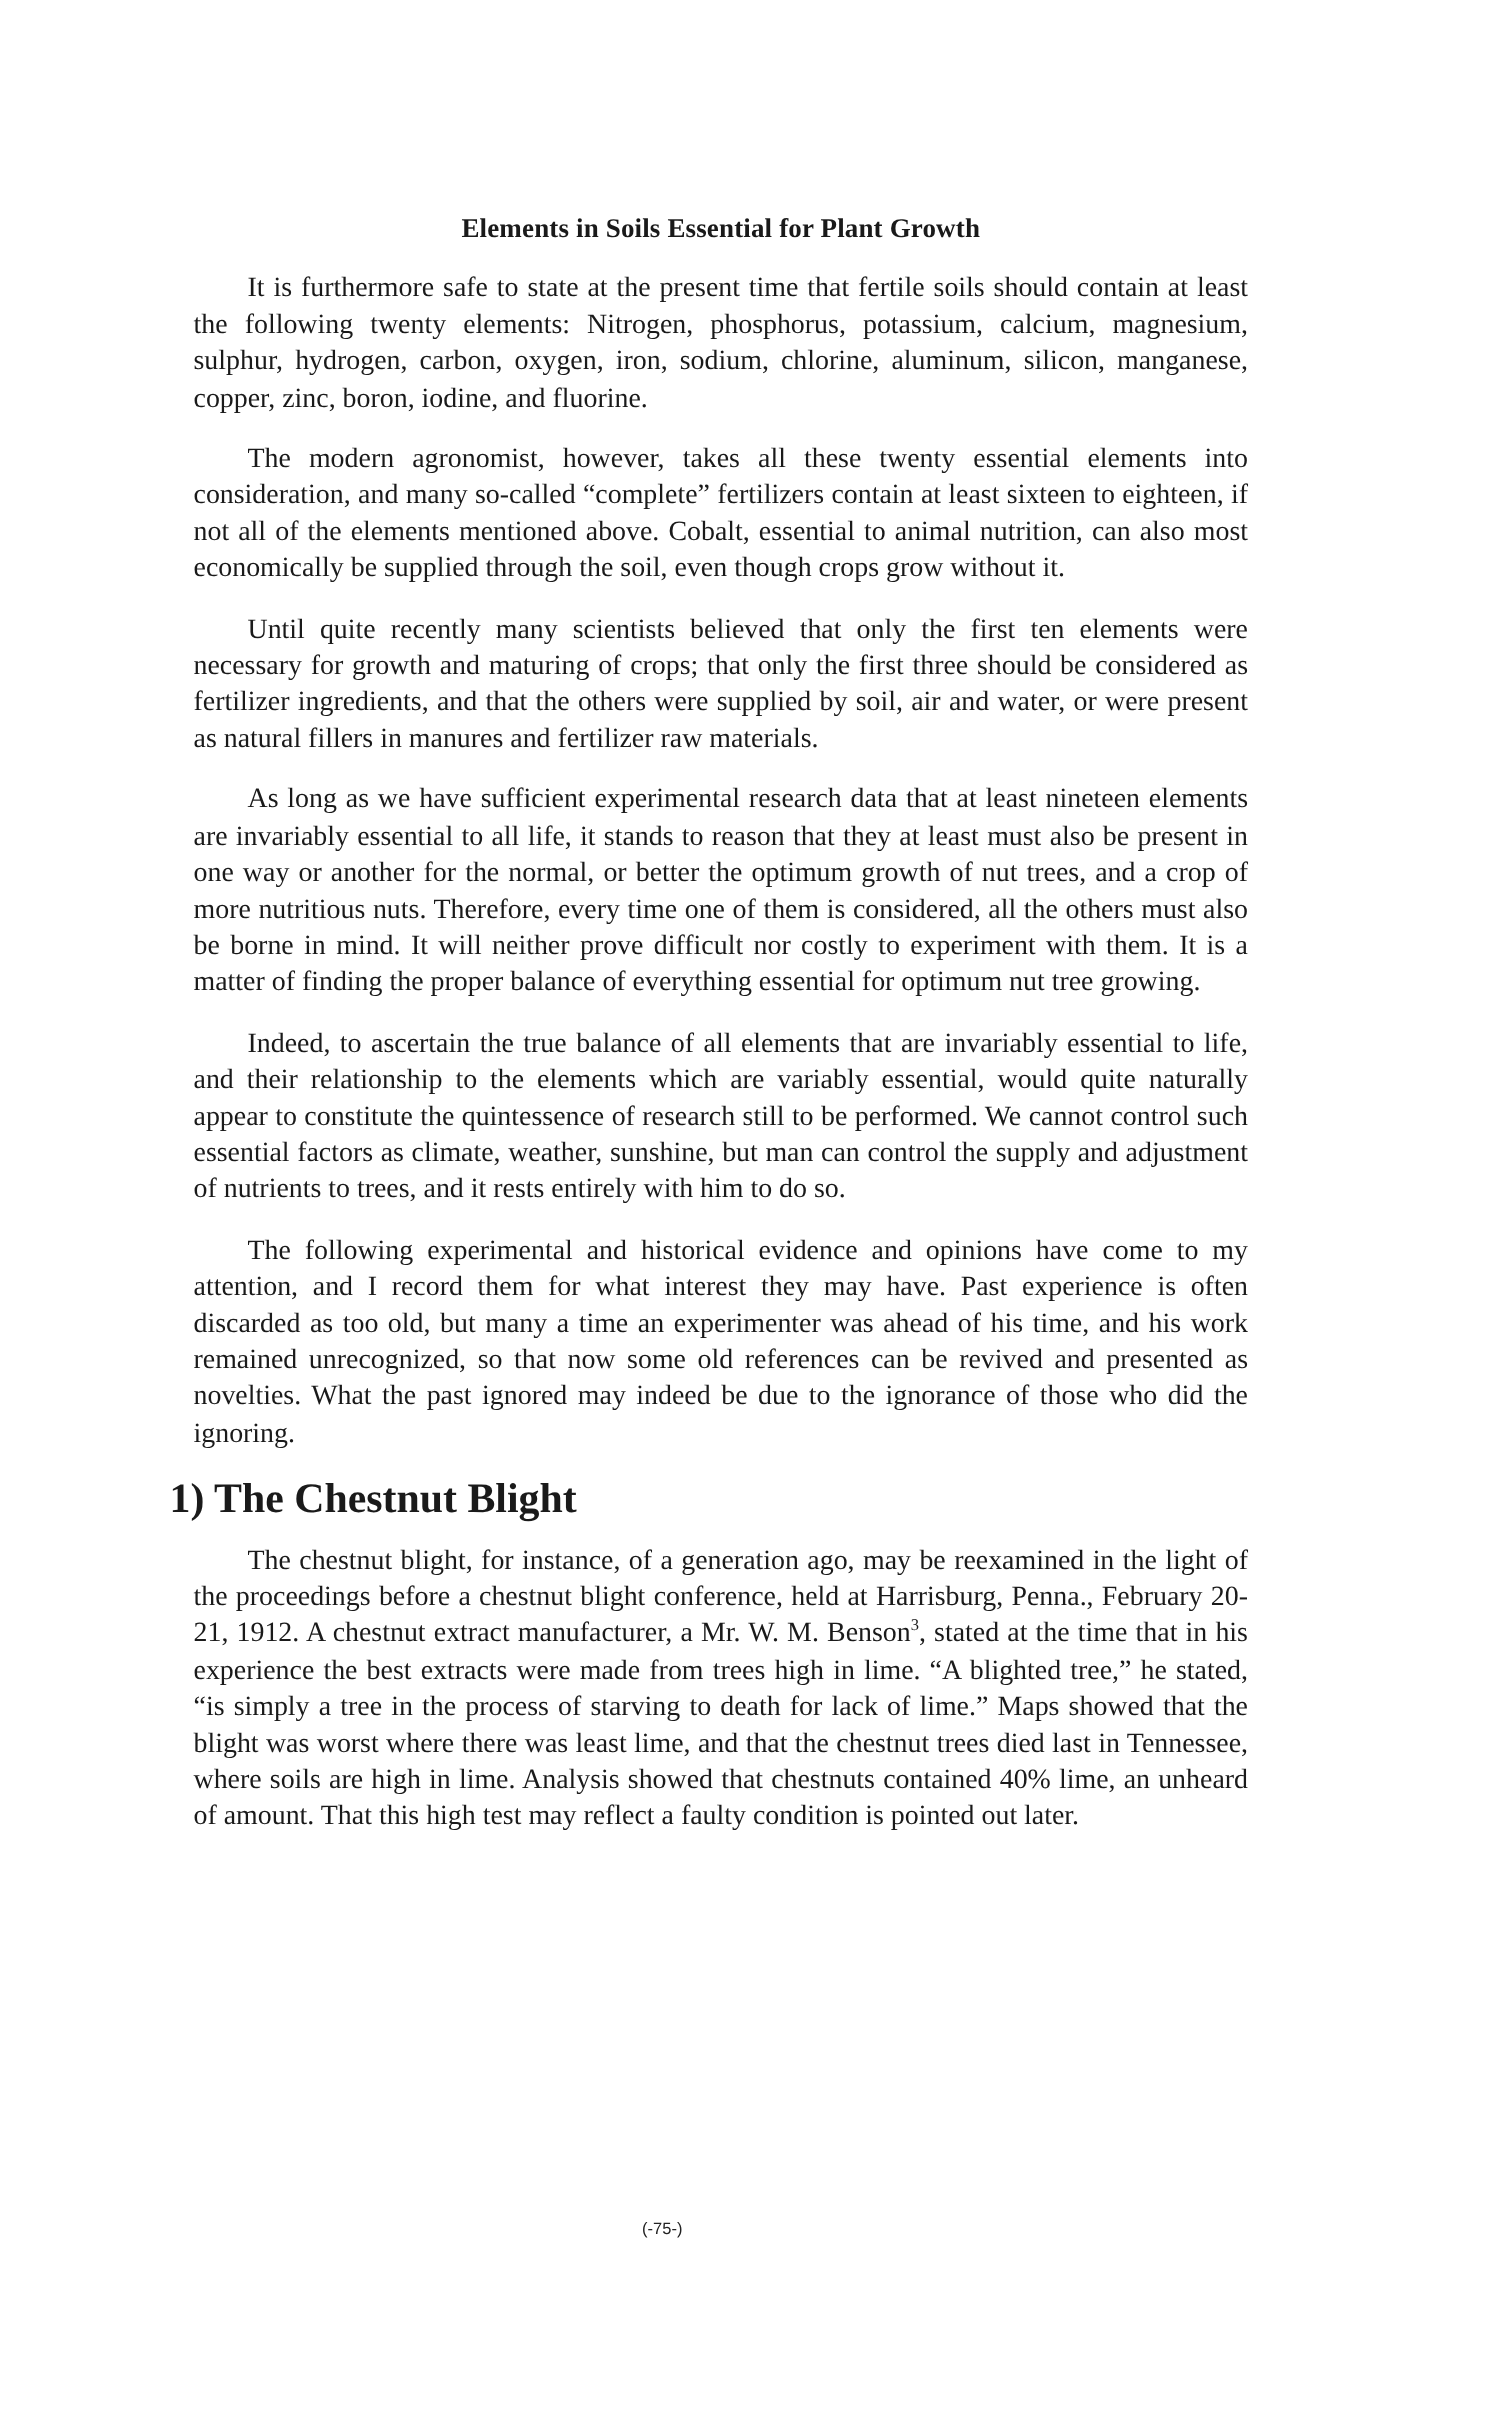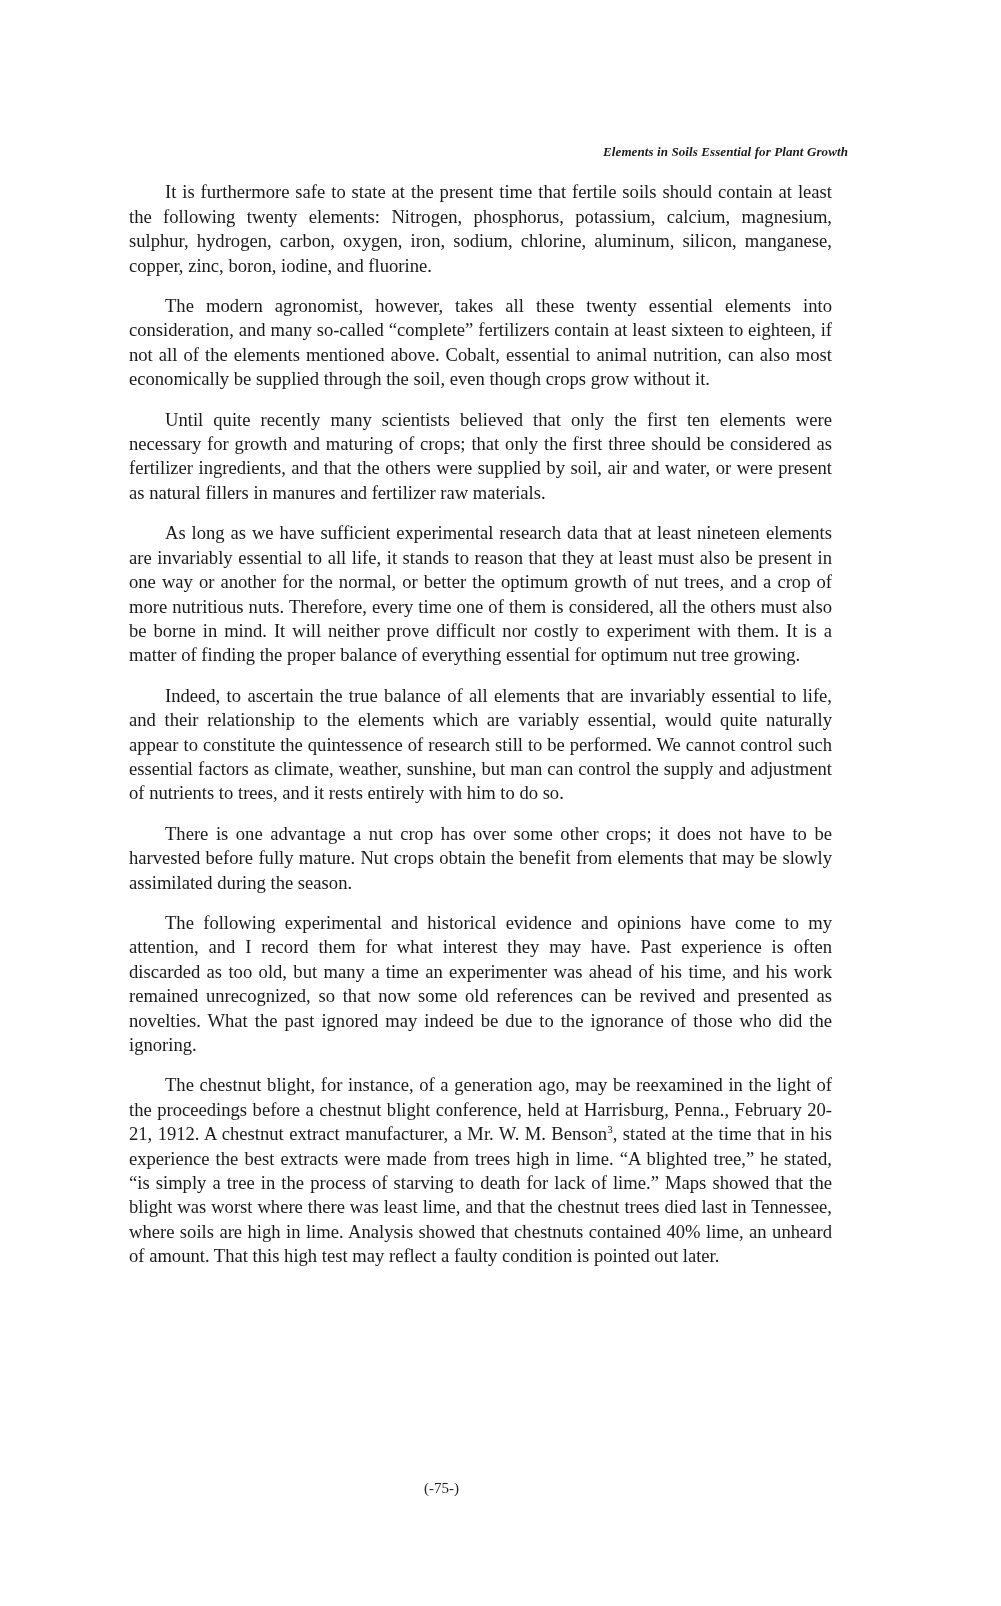--- a/index.html
+++ b/index.html
@@ -4,38 +4,38 @@
 <style>
   html, body { margin: 0; padding: 0; background: #ffffff; }
   body { width: 1001px; height: 1606px; position: relative; overflow: hidden; }
   .page {
     position: absolute; left: 113px; top: 140px; width: 735px;
     font-family: "Liberation Serif", "DejaVu Serif", serif;
     color: #1a1a1a; font-size: 18.6px; line-height: 24.4px;
     text-align: justify;
   }
   .title {
-    text-align: right; font-weight: bold; font-size: 13px;
-    margin: 0 0 5px 0; letter-spacing: 0.1px; font-style: italic;
+    text-align: center; font-weight: bold; font-size: 18px;
+    margin: 0 0 5px 0; letter-spacing: 0.1px;
   }
   .para { margin: 16px; text-indent: 36px; text-align: justify; text-align-last: left; }
   .heading { font-weight: bold; margin: 20px 0 6px 0; text-indent: 0; }
   .pagenum {
     position: absolute; left: 0; width: 883px; top: 1480px;
-    text-align: center; font-family: Liberation Serif, serif; font-size: 15px; color: #222;
+    text-align: center; font-family: Liberation Sans, sans-serif; font-size: 11px; color: #222;
   }
   sup { font-size: 11px; line-height: 0; }
 </style>
 </head>
 <body>
 
 <div class="page">
   <h1 class="title">Elements in Soils Essential for Plant Growth</h1>
   <p class="para">It is furthermore safe to state at the present time that fertile soils should contain at least the following twenty elements: Nitrogen, phosphorus, potassium, calcium, magnesium, sulphur, hydrogen, carbon, oxygen, iron, sodium, chlorine, aluminum, silicon, manganese, copper, zinc, boron, iodine, and fluorine.</p>
   <p class="para">The modern agronomist, however, takes all these twenty essential elements into consideration, and many so-called “complete” fertilizers contain at least sixteen to eighteen, if not all of the elements mentioned above. Cobalt, essential to animal nutrition, can also most economically be supplied through the soil, even though crops grow without it.</p>
   <p class="para">Until quite recently many scientists believed that only the first ten elements were necessary for growth and maturing of crops; that only the first three should be considered as fertilizer ingredients, and that the others were supplied by soil, air and water, or were present as natural fillers in manures and fertilizer raw materials.</p>
   <p class="para">As long as we have sufficient experimental research data that at least nineteen elements are invariably essential to all life, it stands to reason that they at least must also be present in one way or another for the normal, or better the optimum growth of nut trees, and a crop of more nutritious nuts. Therefore, every time one of them is considered, all the others must also be borne in mind. It will neither prove difficult nor costly to experiment with them. It is a matter of finding the proper balance of everything essential for optimum nut tree growing.</p>
   <p class="para">Indeed, to ascertain the true balance of all elements that are invariably essential to life, and their relationship to the elements which are variably essential, would quite naturally appear to constitute the quintessence of research still to be performed. We cannot control such essential factors as climate, weather, sunshine, but man can control the supply and adjustment of nutrients to trees, and it rests entirely with him to do so.</p>
-  <p class="para">There is one advantage a nut crop has over some other crops; it does not have to be harvested before fully mature. Nut crops obtain the benefit from elements that may be slowly assimilated during the season.</p>
   <p class="para">The following experimental and historical evidence and opinions have come to my attention, and I record them for what interest they may have. Past experience is often discarded as too old, but many a time an experimenter was ahead of his time, and his work remained unrecognized, so that now some old references can be revived and presented as novelties. What the past ignored may indeed be due to the ignorance of those who did the ignoring.</p>
+  <h2 class="para heading">1) The Chestnut Blight</h2>
   <p class="para"><span>The chestnut blight, for instance, of a generation ago, may be reexamined in the light of the proceedings before a chestnut blight conference, held at Harrisburg, Penna., February 20-21, 1912. A chestnut extract manufacturer, a Mr. W. M. Benson</span><sup>3</sup><span>, stated at the time that in his experience the best extracts were made from trees high in lime. “A blighted tree,” he stated, “is simply a tree in the process of starving to death for lack of lime.” Maps showed that the blight was worst where there was least lime, and that the chestnut trees died last in Tennessee, where soils are high in lime. Analysis showed that chestnuts contained 40% lime, an unheard of amount. That this high test may reflect a faulty condition is pointed out later.</span></p>
 </div>
 <div class="pagenum">(-75-)</div>
 
 </body></html>

